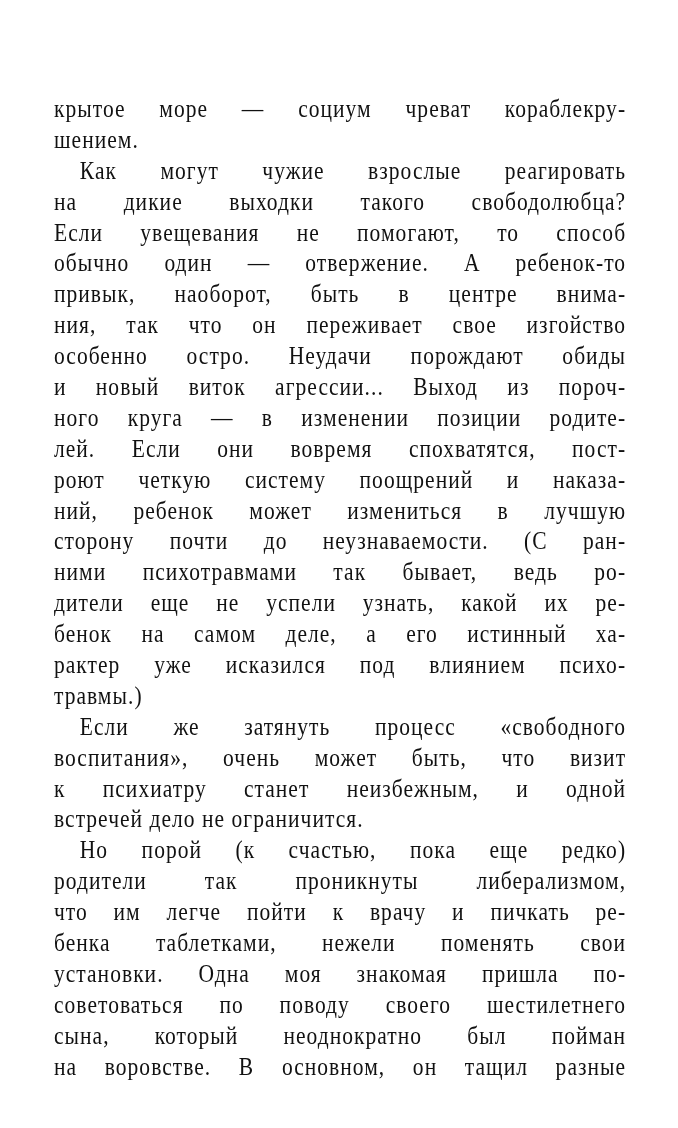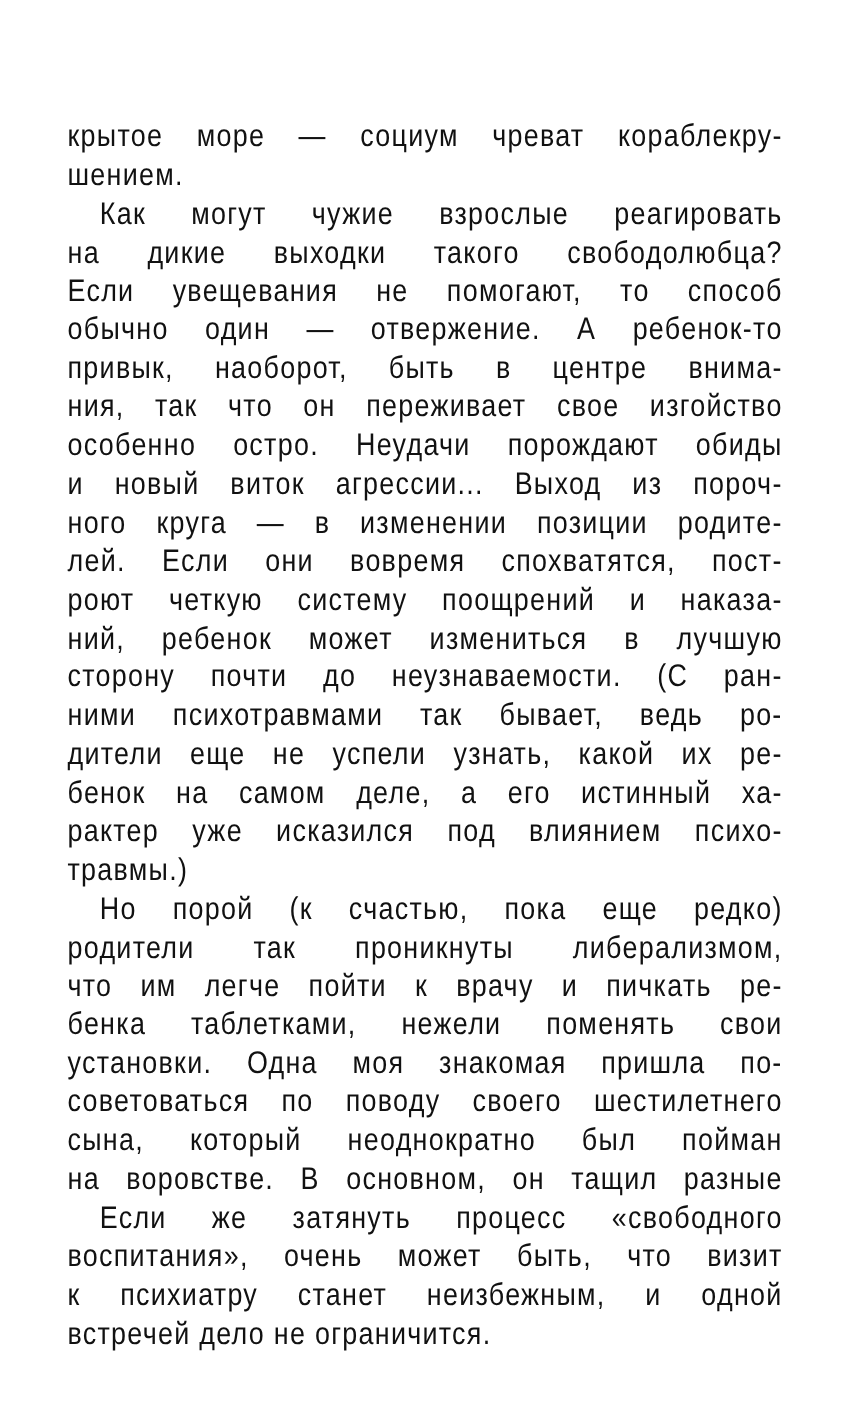--- a/index.html
+++ b/index.html
@@ -1,19 +1,19 @@
 <!DOCTYPE html>
 <html><head>
 <meta charset="utf-8">
 <style>
   html, body { margin: 0; padding: 0; background: #ffffff; }
   body { width: 678px; height: 1128px; position: relative; overflow: hidden; }
   .page {
     position: absolute; left: 54px; top: 94px; width: 572px;
-    font-family: Liberation Sans, sans-serif; font-size: 25px; color: #111;
+    font-family: Liberation Serif, serif; font-size: 25px; color: #111;
   }
   .line {
     display: block; height: 30.9px; line-height: 30.9px;
     white-space: nowrap; text-align: justify; text-align-last: justify;
     letter-spacing: 1.2px;
     transform: scaleX(0.86); transform-origin: left center; width: 116.3%;
   }
   .line.last { text-align-last: left; }
   .line.indent { text-indent: 30px; }
 </style>
@@ -42,29 +42,29 @@
     <span class="line">ний, ребенок может измениться в лучшую</span>
     <span class="line">сторону почти до неузнаваемости. (С ран-</span>
     <span class="line">ними психотравмами так бывает, ведь ро-</span>
     <span class="line">дители еще не успели узнать, какой их ре-</span>
     <span class="line">бенок на самом деле, а его истинный ха-</span>
     <span class="line">рактер уже исказился под влиянием психо-</span>
     <span class="line last">травмы.)</span>
   </div>
 
   <div>
+    <span class="line indent">Если же затянуть процесс «свободного</span>
+    <span class="line">воспитания», очень может быть, что визит</span>
+    <span class="line">к психиатру станет неизбежным, и одной</span>
+    <span class="line last">встречей дело не ограничится.</span>
+  </div>
+
+  <div>
     <span class="line indent">Но порой (к счастью, пока еще редко)</span>
     <span class="line">родители так проникнуты либерализмом,</span>
     <span class="line">что им легче пойти к врачу и пичкать ре-</span>
     <span class="line">бенка таблетками, нежели поменять свои</span>
     <span class="line">установки. Одна моя знакомая пришла по-</span>
     <span class="line">советоваться по поводу своего шестилетнего</span>
     <span class="line">сына, который неоднократно был пойман</span>
     <span class="line">на воровстве. В основном, он тащил разные</span>
   </div>
-
-  <div>
-    <span class="line indent">Если же затянуть процесс «свободного</span>
-    <span class="line">воспитания», очень может быть, что визит</span>
-    <span class="line">к психиатру станет неизбежным, и одной</span>
-    <span class="line last">встречей дело не ограничится.</span>
-  </div>
 </div>
 
 </body></html>

